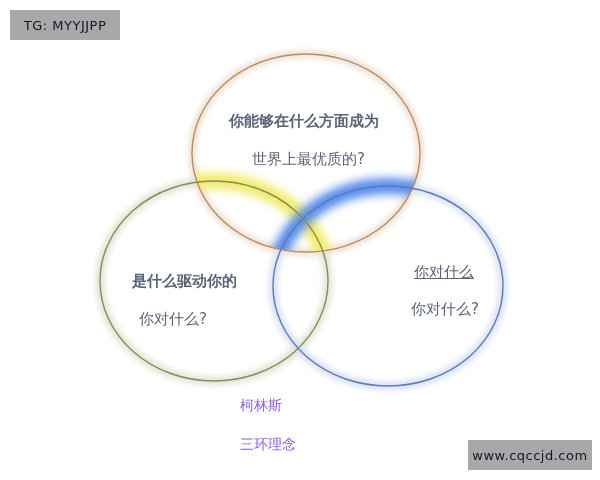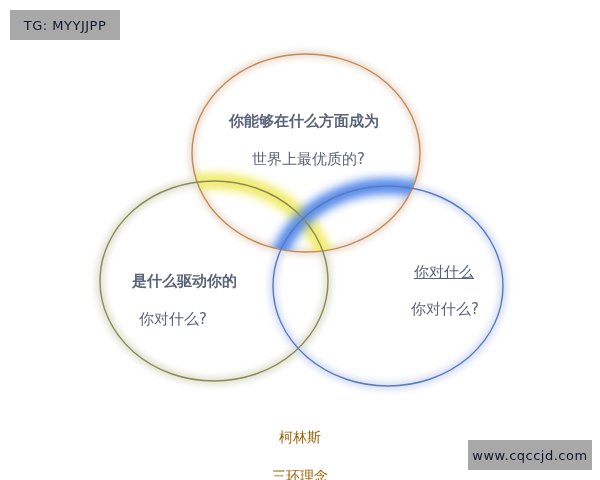--- a/index.html
+++ b/index.html
@@ -4,21 +4,21 @@
 <style>
   html, body { margin:0; padding:0; }
   body { width:600px; height:480px; background:#ffffff; position:relative; overflow:hidden;
          font-family: "DejaVu Sans", sans-serif; }
   .tag { position:absolute; background:#a8a8a8; color:#0f172a; font-family:"DejaVu Sans", sans-serif;
          font-size:13px; letter-spacing:0.5px; display:flex; align-items:center; justify-content:center; }
   #tag-top { left:10px; top:10px; width:110px; height:30px; }
   #tag-bottom { left:468px; top:440px; width:124px; height:30px; }
   svg.venn { position:absolute; left:0; top:0; }
   .label { position:absolute; color:#5a6478; font-size:15px; white-space:nowrap; }
-  .caption { position:absolute; color:#a16207; font-size:14px; text-align:center; width:120px; left:240px;margin-top:32px; }
+  .caption { position:absolute; color:#8b5cf6; font-size:14px; width:120px; left:240px; }
 </style>
 </head>
 <body>
 
 <div id="tag-top" class="tag">
   <span>TG: MYYJJPP</span>
 </div>
 
 <svg class="venn" width="600" height="480" viewBox="0 0 600 480">
   <defs>

